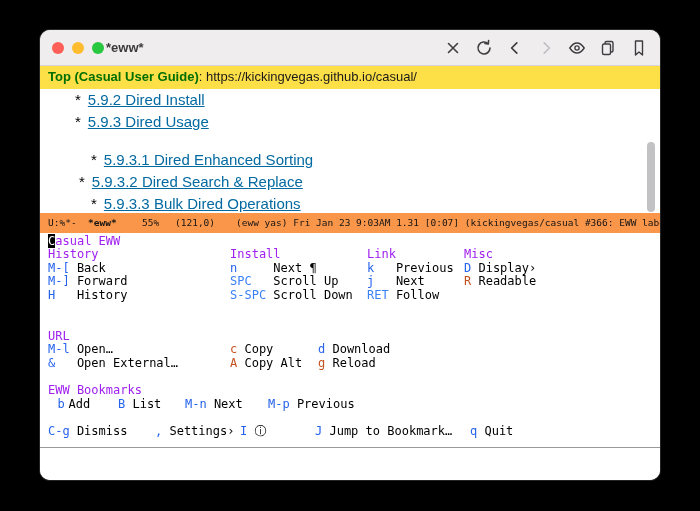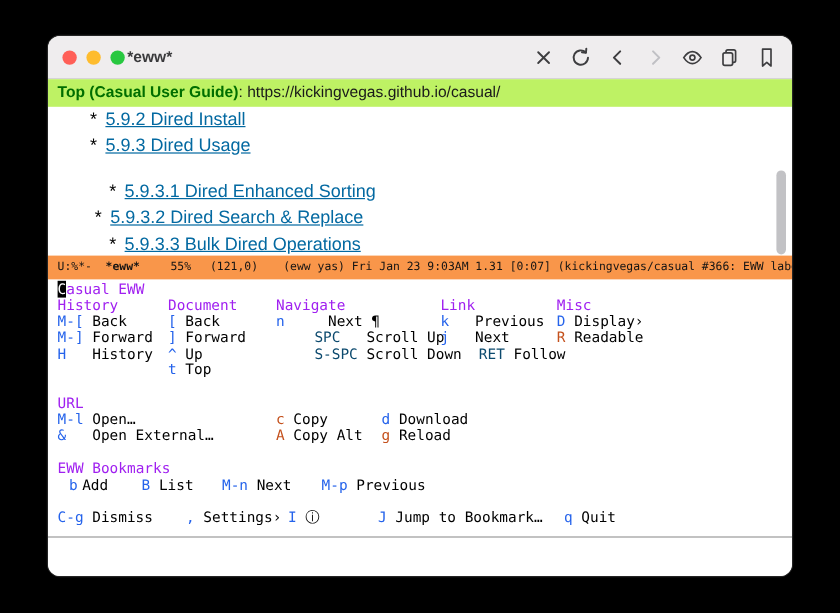--- a/index.html
+++ b/index.html
@@ -18,21 +18,21 @@
   .lred    { background:#ff5f57; }
   .lyellow { background:#febc2e; }
   .lgreen  { background:#28c840; }
   .window-title { position:absolute; left:66px; top:0; line-height:35px;
                   font-size:13px; font-weight:bold; color:#3a3a3c; }
   .toolbar { position:absolute; right:10px; top:7px; display:flex; gap:9px; }
   .tb-btn { width:22px; height:22px; display:flex; align-items:center; justify-content:center; cursor:default; }
 
   
   .header-line { position:absolute; top:36px; left:0; right:0; height:30px;
-                 background:#bef264; border-bottom:1px solid #e2dbc6;
+                 background:#fde047; border-bottom:1px solid #e2dbc6;
                  font-size:13px; line-height:22px; padding-left:8px; white-space:nowrap; overflow:hidden; }
   .hl-title { color:#006e00; font-weight:bold; }
   .hl-sep, .hl-url { color:#1a1a1a; }
 
   
   .content { position:absolute; top:59px; left:0; right:0; height:124px; background:#fff; }
   .c-line { position:absolute; white-space:nowrap; font-size:15px; }
   .cl1 { top:2px;   left:35px; }
   .cl2 { top:24px;  left:35px; }
   .cl3 { top:62px;  left:51px; }
@@ -61,21 +61,21 @@
   .cell { position:absolute; white-space:nowrap; }
   .t-title { top:2px; left:8px; color:#a020f0; }
   .cursor { background:#000; color:#fff; }
   .t-col { position:absolute; top:15px; }
   .tc0 { left:8px; } .tc1 { left:100px; } .tc2 { left:190px; } .tc3 { left:327px; } .tc4 { left:424px; }
   .t-heading { color:#a020f0; }
   .t-item { white-space:nowrap; cursor:default; }
   .t-key { display:inline-block; white-space:pre; }
   .w2 { width:2ch; } .w4 { width:4ch; } .w6 { width:6ch; }
   .k-blue   { color:#2563eb; }
-  .k-green  { color:#0c4a6e;margin-left:32px; }
+  .k-green  { color:#3b82f6; }
   .k-orange { color:#c4511d; }
   .h-url { top:97px;  left:8px; }
   .h-bm  { top:151px; left:8px; }
   .r1 { top:110px; } .r2 { top:123.5px; }
   .urlc0 { left:8px; } .urlc1 { left:190px; } .urlc2 { left:278px; }
   .bm-row { top:164.5px; }
   .bm0 { left:14px;text-align:center; } .bm1 { left:78px; } .bm2 { left:145px; } .bm3 { left:228px; }
   .foot-row { top:192px; }
   .f0 { left:8px; } .f1 { left:115px; } .f2 { left:200px; } .f3 { left:275px; } .f4 { left:430px; }
 
@@ -159,30 +159,23 @@
   <div class="transient">
     <div class="cell t-title"><span class="cursor">C</span><span>asual EWW</span></div>
 
     <div class="t-col tc0">
       <div class="t-heading">History</div>
       <div class="t-item"><span class="t-key w4 k-blue">M-[</span><span>Back</span></div>
       <div class="t-item"><span class="t-key w4 k-blue">M-]</span><span>Forward</span></div>
       <div class="t-item"><span class="t-key w4 k-blue">H</span><span>History</span></div>
     </div>
 
-    <div class="t-col tc1">
-      <div class="t-heading">Document</div>
-      <div class="t-item"><span class="t-key w2 k-blue">[</span><span>Back</span></div>
-      <div class="t-item"><span class="t-key w2 k-blue">]</span><span>Forward</span></div>
-      <div class="t-item"><span class="t-key w2 k-blue">^</span><span>Up</span></div>
-      <div class="t-item"><span class="t-key w2 k-blue">t</span><span>Top</span></div>
-    </div>
 
     <div class="t-col tc2">
-      <div class="t-heading">Navigate</div>
+      <div class="t-heading">Install</div>
       <div class="t-item"><span class="t-key w6 k-blue">n</span><span>Next ¶</span></div>
       <div class="t-item"><span class="t-key w6 k-green">SPC</span><span>Scroll Up</span></div>
       <div class="t-item"><span class="t-key w6 k-green">S-SPC</span><span>Scroll Down</span></div>
     </div>
 
     <div class="t-col tc3">
       <div class="t-heading">Link</div>
       <div class="t-item"><span class="t-key w4 k-blue">k</span><span>Previous</span></div>
       <div class="t-item"><span class="t-key w4 k-blue">j</span><span>Next</span></div>
       <div class="t-item"><span class="t-key w4 k-green">RET</span><span>Follow</span></div>

